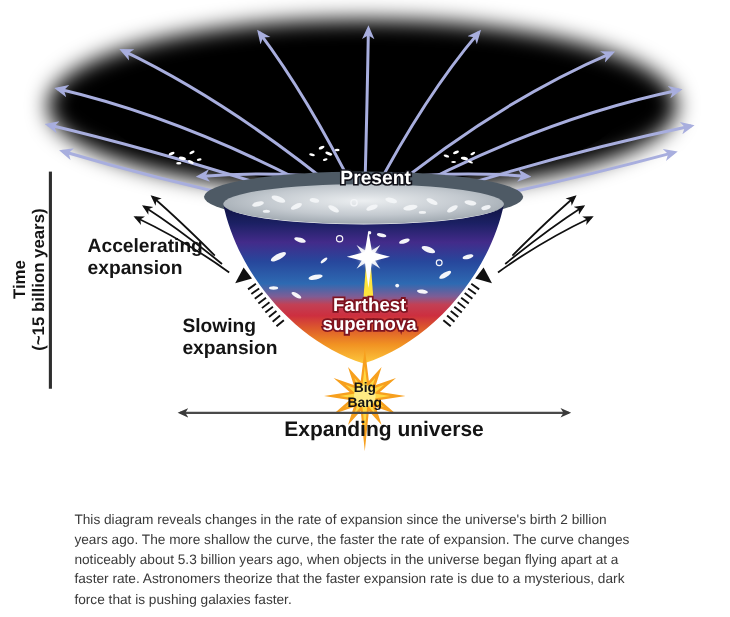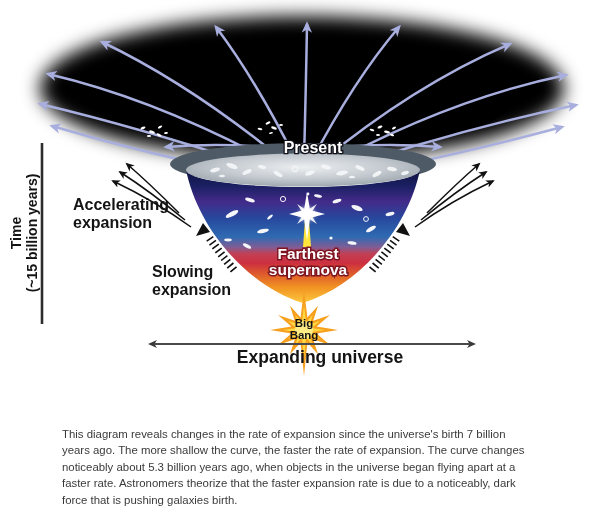--- a/index.html
+++ b/index.html
@@ -209,19 +209,19 @@
 
     <g fill="#151515">
       <text class="lbl" x="304" y="327" font-size="11.5" font-weight="600" text-anchor="middle">Big</text>
       <text class="lbl" x="304" y="339" font-size="11.5" font-weight="600" text-anchor="middle">Bang</text>
     </g>
 
     <text class="lbl" x="320" y="363" font-size="17.5" text-anchor="middle">Expanding universe</text>
   </svg>
 
   <div class="caption">
-    <div>This diagram reveals changes in the rate of expansion since the universe's birth 7 billion</div>
+    <div>This diagram reveals changes in the rate of expansion since the universe's birth 2 billion</div>
     <div>years ago. The more shallow the curve, the faster the rate of expansion. The curve changes</div>
     <div>noticeably about 5.3 billion years ago, when objects in the universe began flying apart at a</div>
-    <div>faster rate. Astronomers theorize that the faster expansion rate is due to a noticeably, dark</div>
-    <div>force that is pushing galaxies birth.</div>
+    <div>faster rate. Astronomers theorize that the faster expansion rate is due to a mysterious, dark</div>
+    <div>force that is pushing galaxies faster.</div>
   </div>
 </div>
 
 </body></html>

